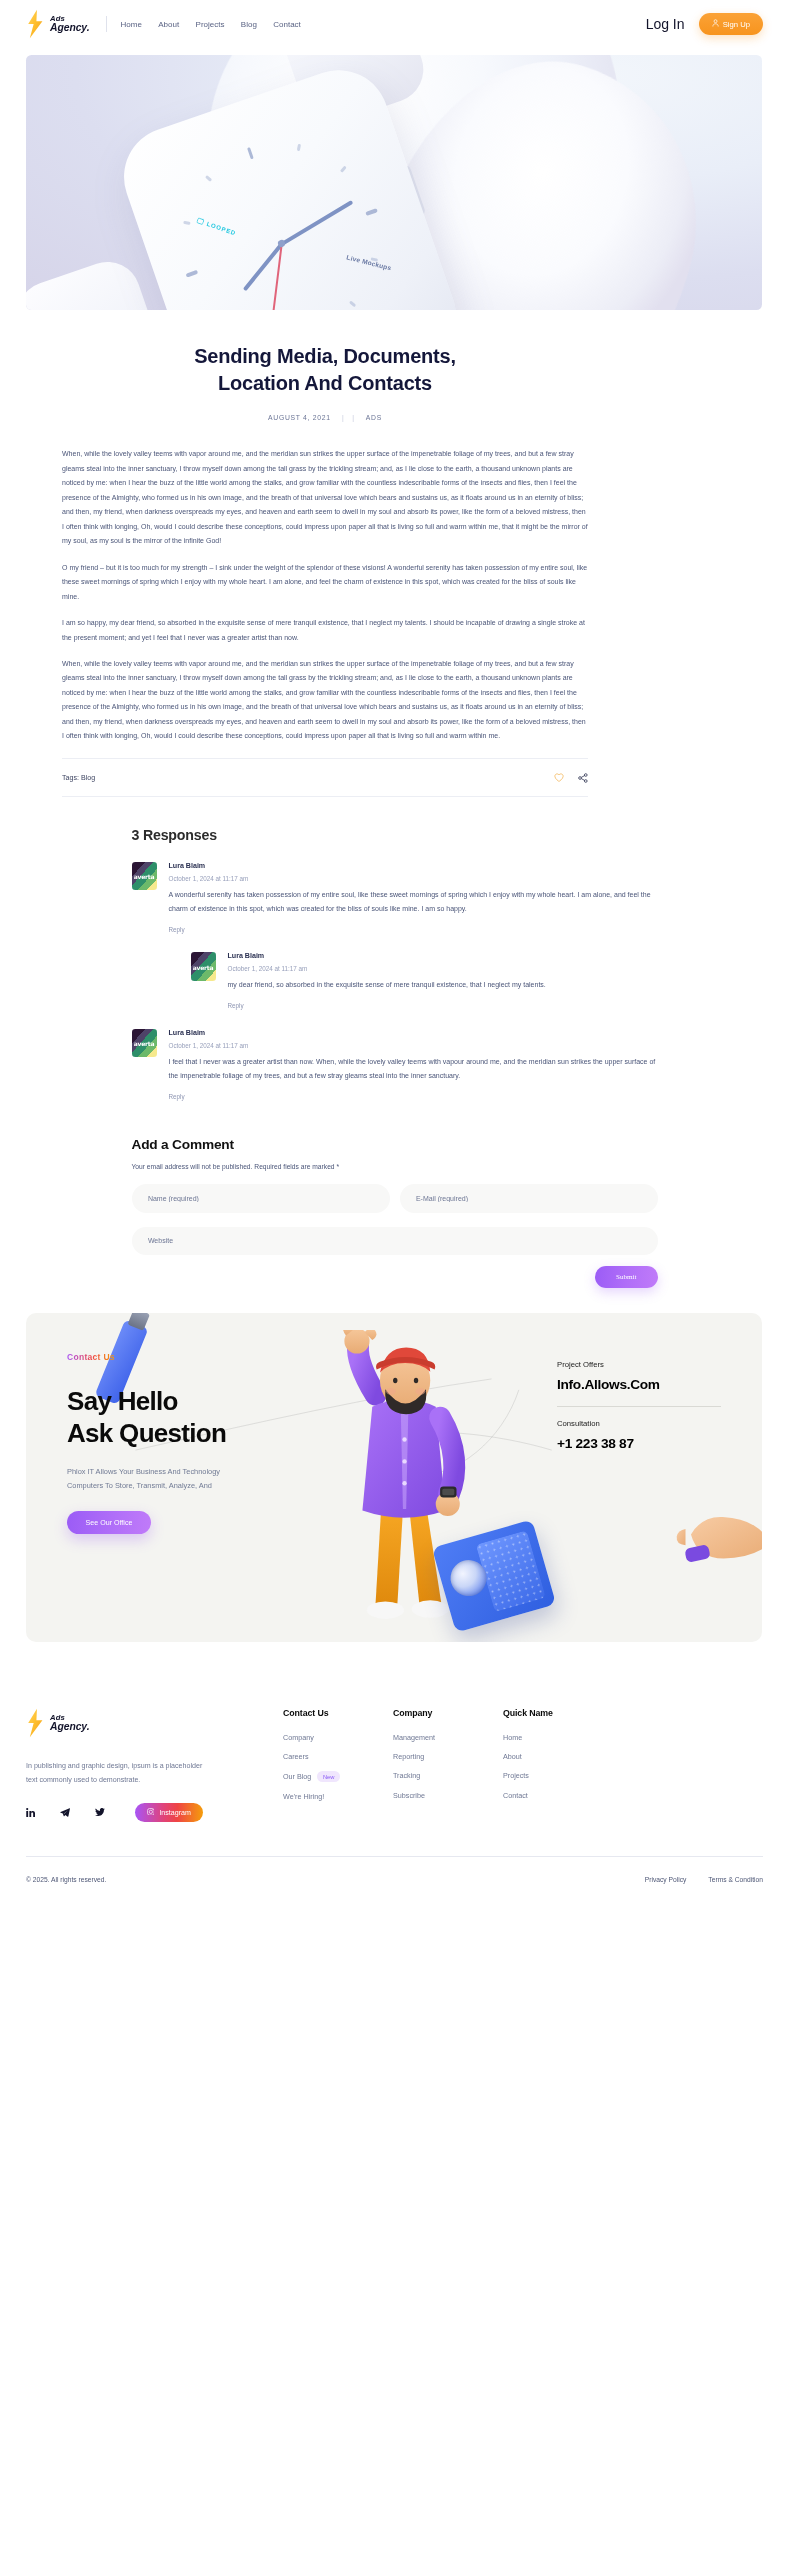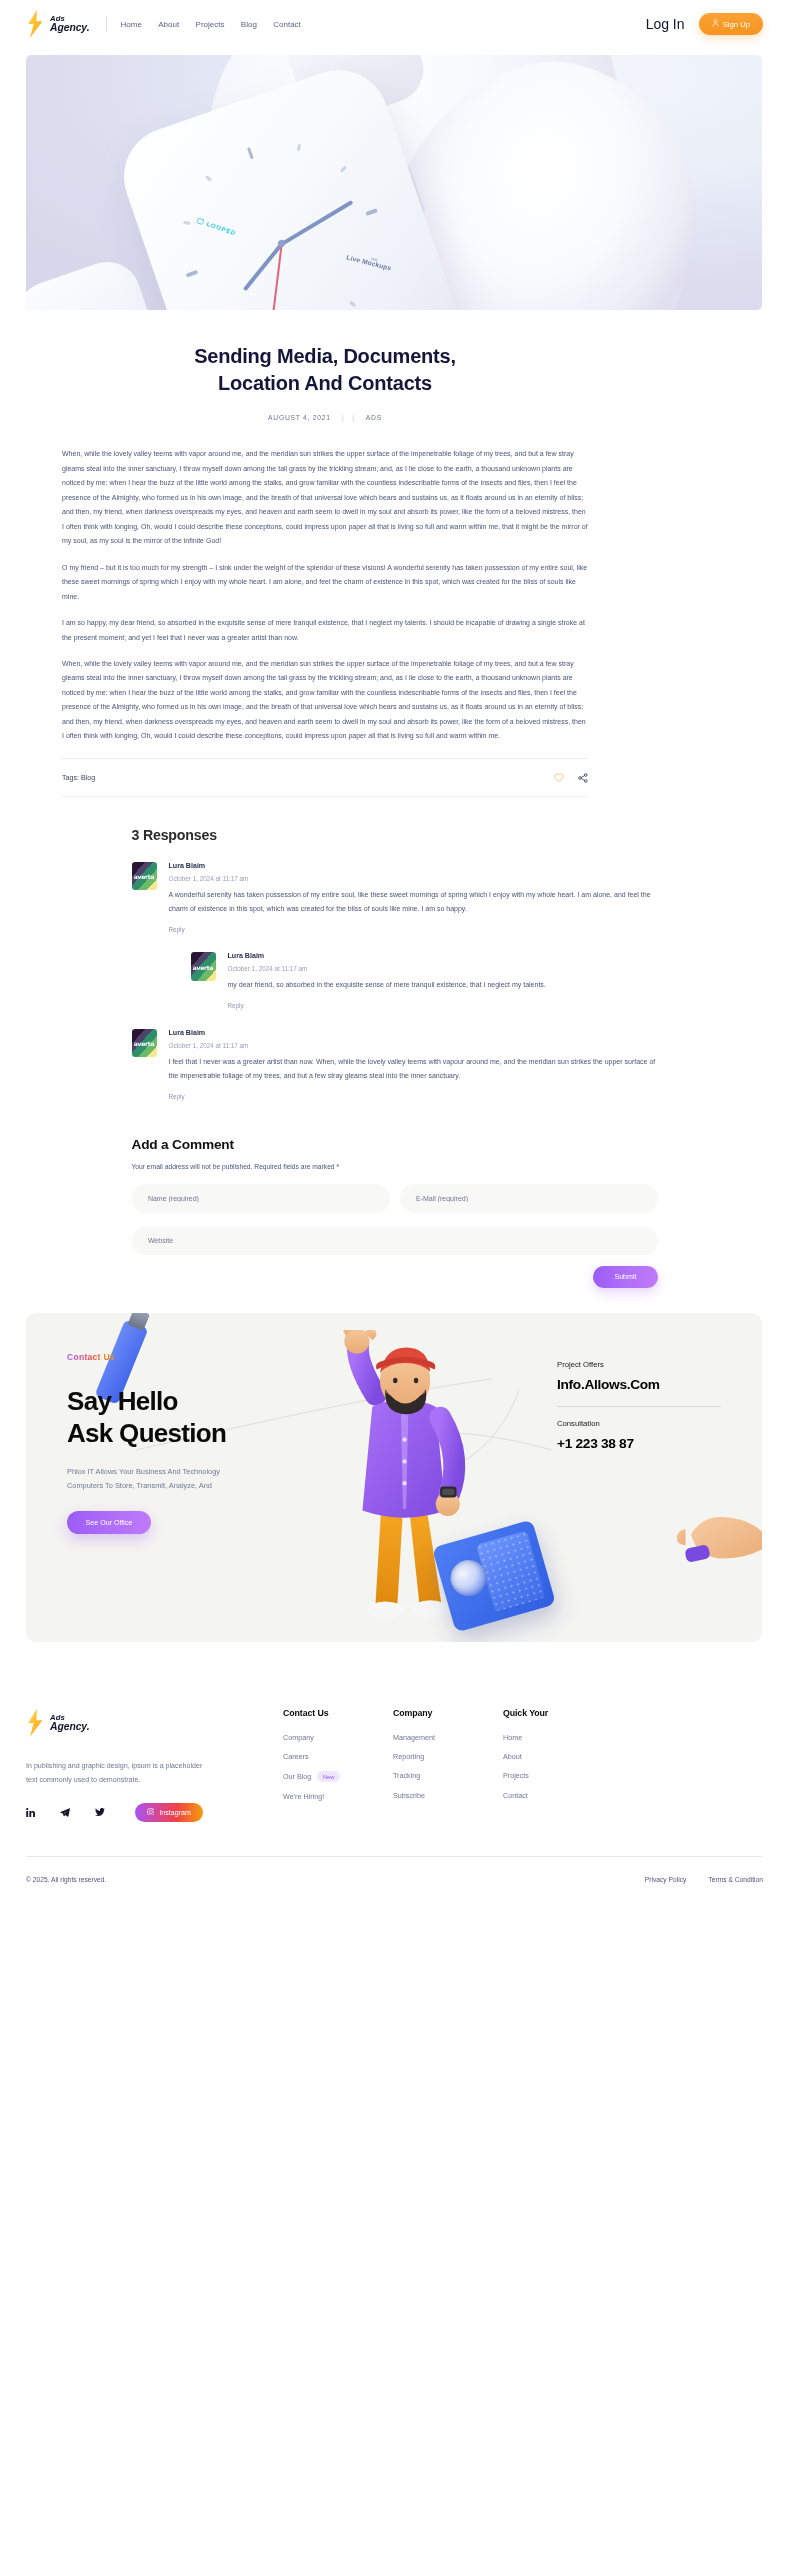--- a/index.html
+++ b/index.html
@@ -207,21 +207,21 @@
     background: #f8f8f7; border: none; border-radius: 12px;
     height: 97px; padding: 14.2px 16.4px; width: 100%;
     font-size: 7px; color: #6d7694; resize: none;
     font-family: "Liberation Sans", sans-serif; outline: none;
   }
   .submit-row { display: flex; justify-content: flex-end; margin-top: 11px; }
   .submit-btn {
     background: linear-gradient(95deg, #9b5cf6 0%, #b06ef8 50%, #c07bf9 100%);
     color: #fff; border: none; border-radius: 14.2px;
     padding: 7.1px 21px; font-size: 7.1px; cursor: pointer;
-    font-family: Liberation Sans, sans-serif;
+    font-family: Liberation Serif, serif;
     box-shadow: 0 4.4px 12px rgba(155,92,246,.25);
   }
 
   
   .cta-wrap { padding: 25px 26px 0; position: relative; }
   .cta {
     width: 736px; height: 329px; border-radius: 10px;
     background: #f4f4f1; position: relative; overflow: hidden;
   }
   .cta-inner { position: relative; z-index: 4; padding: 39px 41px 0; display:flex; }
@@ -693,21 +693,21 @@
         <li>
             <a>Tracking</a>
           </li>
         <li>
             <a>Subscribe</a>
           </li>
       </ul>
     </div>
 
     <div class="fcol wide">
-      <div class="fcol-title">Quick Your</div>
+      <div class="fcol-title">Quick Name</div>
       <ul>
         <li>
             <a>Home</a>
           </li>
         <li>
             <a>About</a>
           </li>
         <li>
             <a>Projects</a>
           </li>

